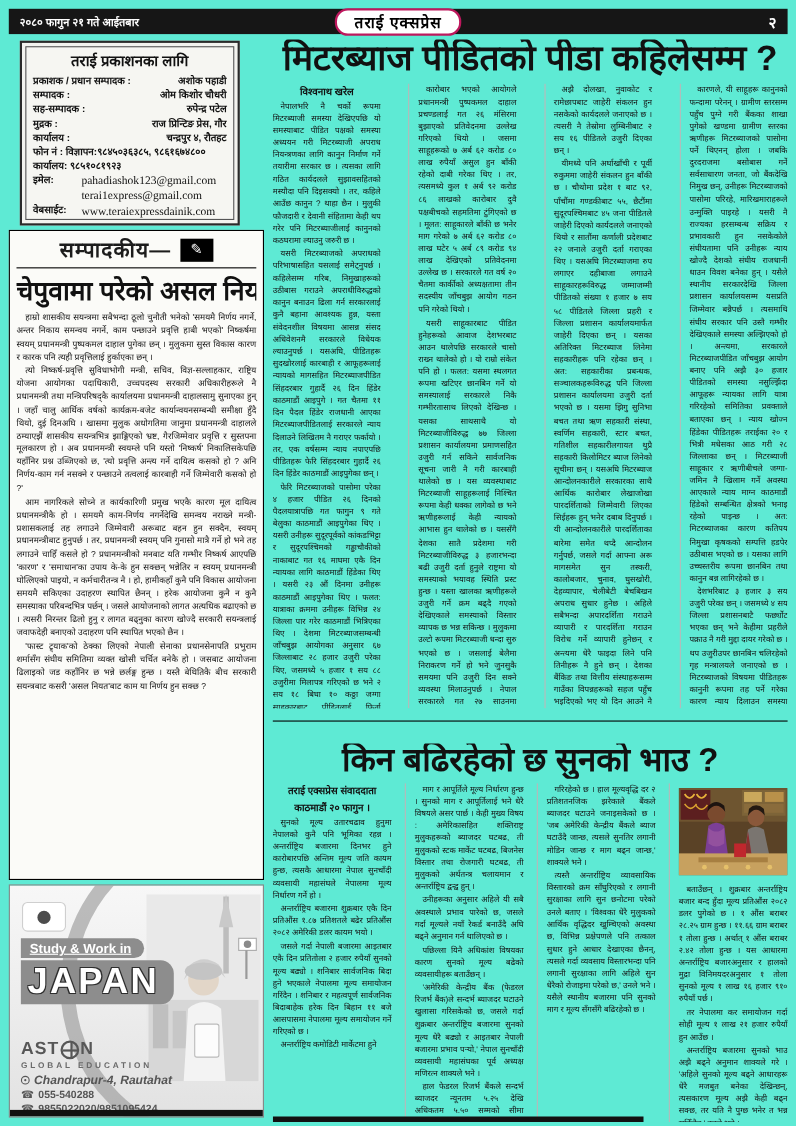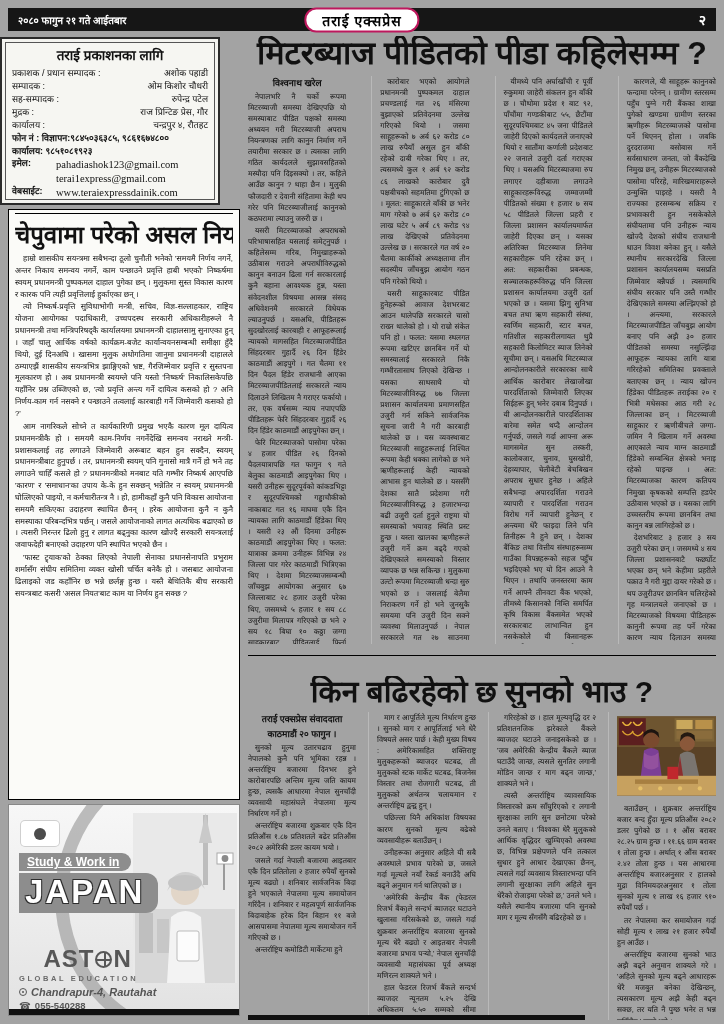--- a/index.html
+++ b/index.html
@@ -1,34 +1,34 @@
 <!DOCTYPE html>
 <html><head>
 <meta charset="utf-8">
 <style>
   * { box-sizing: border-box; margin: 0; padding: 0; }
   html,body { width:724px; height:1024px; overflow:hidden; }
   body { font-family:"Liberation Sans","DejaVu Sans",sans-serif; background:#ffffff; color:#111; }
-  .page { position:relative; width:724px; height:1024px; background:#a3a3a3; }
+  .page { position:relative; width:724px; height:1024px; background:#5eead4; }
 
   
   .hdr { position:absolute; left:8px; top:8px; right:8px; height:23px; background:#161616; color:#fff;
          display:flex; align-items:center; padding:0 10px; }
   .hdr-date { font-size:10px; font-weight:bold; }
   .masthead { position:absolute; left:50%; top:50%; transform:translate(-50%,-50%);
               background:#fff; color:#000; border:2px solid #be185d; border-radius:12px;
               padding:1px 16px; font-size:14px; font-weight:bold; letter-spacing:1px; white-space:nowrap; }
   .hdr-page { margin-left:auto; font-size:14px; font-weight:bold; }
 
   
-  .pub-box { position:absolute; left:0; top:37px; width:220px; height:168px;
+  .pub-box { position:absolute; left:18px; top:37px; width:200px; height:168px;
              border:2px solid #2a2a2a; background:#f3f3ef; padding:3px; }
   .pub-inner { border:1px solid #555; height:100%; padding:3px 6px; background:#f6f6f2; }
   .pub-title { text-align:center; font-size:13.5px; font-weight:bold; margin-bottom:3px; }
-  .pub-row { display:flex; justify-content:space-between; font-size:9px; font-weight:normal; line-height:1.45; }
+  .pub-row { display:flex; justify-content:space-between; font-size:9px; font-weight:bold; line-height:1.45; }
   .pub-line { font-size:9px; font-weight:bold; line-height:1.45; }
   .pub-mail { display:flex; font-size:9px; line-height:1.3; }
   .pub-mail .lbl { font-weight:bold; min-width:44px; }
   .pub-mail .val { font-family:"Liberation Serif","DejaVu Serif",serif; font-size:10.5px; }
 
   .edit-box { position:absolute; left:8px; top:209px; width:232px; height:591px;
               border:1px solid #000; padding:3px 6px; background:#fbfbf8; overflow:hidden; }
   .edit-head { display:flex; align-items:center; justify-content:center; gap:8px; margin:1px 0 3px; }
   .edit-label { font-size:19px; font-weight:bold; color:#1c1c1c; letter-spacing:1px; }
   .pencil-box { width:30px; height:21px; background:#000; color:#fff; display:flex;
@@ -46,21 +46,21 @@
   .jp-flag { position:absolute; left:12px; top:16px; width:38px; height:25px; background:#fff;
              border-radius:4px; box-shadow:0 0 0 1px #cfcfcf; display:flex; align-items:center; justify-content:center; }
   .jp-flag::after { content:""; width:12px; height:12px; border-radius:50%; background:#4c4c4c; }
   .ad-band1 { position:absolute; left:10px; top:48px; background:#8d8d8d; color:#fff; padding:2px 12px 2px 8px;
               border-radius:0 10px 10px 0; font-size:12px; font-weight:bold;text-decoration:underline; }
   .ad-band2 { position:absolute; left:10px; top:68px; background:#8d8d8d; padding:0 14px 2px 6px;
               border-radius:0 12px 12px 0; }
   .ad-band2 span { font-size:33px; font-weight:900; letter-spacing:2px; color:#fff;
                    text-shadow:-1px -1px 0 #2e2e2e,1px -1px 0 #2e2e2e,-1px 1px 0 #2e2e2e,1px 1px 0 #2e2e2e; }
   .aston { position:absolute; left:10px; top:140px; }
-  .aston-word { font-size:24px; font-weight:900; color:#575757; letter-spacing:1px; display:flex; align-items:center;justify-content:center; }
+  .aston-word { font-size:16px; font-weight:900; color:#575757; letter-spacing:1px; display:flex; align-items:center; }
   .globe { display:inline-block; width:17px; height:17px; border:2.5px solid #575757; border-radius:50%;
            position:relative; margin:0 1px; }
   .globe::before { content:""; position:absolute; left:0; right:0; top:50%; border-top:2px solid #575757; }
   .globe::after { content:""; position:absolute; top:0; bottom:0; left:50%; border-left:2px solid #575757; }
   .aston-sub { font-size:7.5px; letter-spacing:2.6px; color:#6a6a6a; font-weight:bold; margin:1px 0 2px; }
   .ad-contact { display:flex; align-items:center; gap:4px; font-size:9.5px; color:#555; font-weight:bold; line-height:1.35; }
   .ad-contact .addr { font-style:italic; font-family:Liberation Sans, sans-serif; font-size:11px; }
   .pin { display:inline-block; width:8px; height:8px; border:1.5px solid #575757; border-radius:50%; position:relative; }
   .pin::after { content:""; position:absolute; left:2px; top:2px; width:2px; height:2px; background:#575757; border-radius:50%; }
   .ad-bar { position:absolute; left:0; right:0; bottom:0; height:6px; background:#111; }
@@ -127,20 +127,24 @@
         <span class="val">terai1express@gmail.com</span>
       </div>
       <div class="pub-mail">
         <span class="lbl">वेबसाईट:</span>
         <span class="val">www.teraiexpressdainik.com</span>
       </div>
     </div>
   </div>
 
   <div class="edit-box">
+    <div class="edit-head">
+      <span class="edit-label">सम्पादकीय—</span>
+      <span class="pencil-box">✎</span>
+    </div>
     <div class="edit-headline">चेपुवामा परेको असल नियत</div>
     <div class="edit-body">
       <p>हाम्रो शासकीय सयन्त्रमा सबैभन्दा ठूलो चुनौती भनेको 'समयमै निर्णय नगर्ने, अन्तर निकाय समन्वय नगर्ने, काम पन्छाउने प्रवृत्ति हाबी भएको' निष्कर्षमा स्वयम् प्रधानमन्त्री पुष्पकमल दाहाल पुगेका छन् । मुलुकमा सुस्त विकास कारण र कारक पनि त्यही प्रवृत्तिलाई हुर्काएका छन् ।</p>
       <p>त्यो निष्कर्ष-प्रवृत्ति सुविधाभोगी मन्त्री, सचिव, विज्ञ-सल्लाहकार, राष्ट्रिय योजना आयोगका पदाधिकारी, उच्चपदस्थ सरकारी अधिकारीहरूले नै प्रधानमन्त्री तथा मन्त्रिपरिषद्कै कार्यालयमा प्रधानमन्त्री दाहालसामु सुनाएका हुन् । जहाँ चालु आर्थिक वर्षको कार्यक्रम-बजेट कार्यान्वयनसम्बन्धी समीक्षा हुँदै थियो, दुई दिनअघि । खासमा मुलुक अधोगतिमा जानुमा प्रधानमन्त्री दाहालले ठम्याएझैं शासकीय सयन्त्रभित्र झाङ्गिएको भ्रष्ट, गैरजिम्मेवार प्रवृत्ति र सुस्तपना मूलकारण हो । अब प्रधानमन्त्री स्वयम्ले पनि यस्तो 'निष्कर्ष' निकालिसकेपछि यहाँनिर प्रश्न उब्जिएको छ, 'त्यो प्रवृत्ति अन्त्य गर्ने दायित्व कसको हो ? अनि निर्णय-काम गर्न नसक्ने र पन्छाउने तत्वलाई कारबाही गर्ने जिम्मेवारी कसको हो ?'</p>
       <p>आम नागरिकले सोच्ने त कार्यकारिणी प्रमुख भएकै कारण मूल दायित्व प्रधानमन्त्रीकै हो । समयमै काम-निर्णय नगर्नेदेखि समन्वय नराख्ने मन्त्री-प्रशासकलाई तह लगाउने जिम्मेवारी अरूबाट बहन हुन सक्दैन, स्वयम् प्रधानमन्त्रीबाट हुनुपर्छ । तर, प्रधानमन्त्री स्वयम् पनि गुनासो मात्रै गर्ने हो भने तह लगाउने चाहिँ कसले हो ? प्रधानमन्त्रीको मनबाट यति गम्भीर निष्कर्ष आएपछि 'कारण' र 'समाधान'का उपाय के-के हुन सक्छन् भन्नेतिर न स्वयम् प्रधानमन्त्री घोत्लिएको पाइयो, न कर्मचारीतन्त्र नै । हो, हामीकहाँ कुनै पनि विकास आयोजना समयमै सकिएका उदाहरण स्थापित छैनन् । हरेक आयोजना कुनै न कुनै समस्याका परिबन्दभित्र पर्छन् । जसले आयोजनाको लागत अत्यधिक बढाएको छ । त्यसरी निरन्तर ढिलो हुनु र लागत बढ्नुका कारण खोज्दै सरकारी सयन्त्रलाई जवाफदेही बनाएको उदाहरण पनि स्थापित भएको छैन ।</p>
       <p>'फास्ट ट्र्याक'को ठेक्का लिएको नेपाली सेनाका प्रधानसेनापति प्रभुराम शर्मासँग संघीय समितिमा व्यक्त खोसी चर्चित बनेकै हो । जसबाट आयोजना ढिलाइको जड कहाँनिर छ भन्ने छर्लङ्ग हुन्छ । यस्तै बेथितिकै बीच सरकारी सयन्त्रबाट कसरी 'असल नियत'बाट काम या निर्णय हुन सक्छ ?</p>
     </div>
   </div>
 
   <div class="ad">
@@ -197,20 +201,21 @@
         <p>नेपालभरि नै चर्को रूपमा मिटरब्याजी समस्या देखिएपछि यो समस्याबाट पीडित पक्षको समस्या अध्ययन गरी मिटरब्याजी अपराध नियन्त्रणका लागि कानुन निर्माण गर्ने तयारीमा सरकार छ । त्यसका लागि गठित कार्यदलले सुझावसहितको मस्यौदा पनि दिइसक्यो । तर, कहिले आउँछ कानुन ? थाहा छैन । मुलुकी फौजदारी र देवानी संहितामा केही थप गरेर पनि मिटरब्याजीलाई कानुनको कठघरामा ल्याउनु जरुरी छ ।</p>
         <p>यसरी मिटरब्याजको अपराधको परिभाषासहित यसलाई समेट्नुपर्छ । कहिलेसम्म गरिब, निमुखाहरूको उठीबास गराउने अपराधीविरुद्धको कानुन बनाउन ढिला गर्न सरकारलाई कुनै बहाना आवश्यक हुन्न, यस्ता संवेदनशील विषयमा आसन्न संसद अधिवेशनमै सरकारले विधेयक ल्याउनुपर्छ । यसअघि, पीडितहरू सुदखोरलाई कारबाही र आफूहरूलाई न्यायको मागसहित मिटरब्याजपीडित सिंहदरबार गुहार्दै २६ दिन हिंडेर काठमाडौं आइपुगे । गत चैतमा ११ दिन पैदल हिंडेर राजधानी आएका मिटरब्याजपीडितलाई सरकारले न्याय दिलाउने लिखितम नै गराएर फर्कायो । तर, एक वर्षसम्म न्याय नपाएपछि पीडितहरू फेरि सिंहदरबार गुहार्दै २६ दिन हिंडेर काठमाडौं आइपुगेका छन् ।</p>
         <p>फेरि मिटरब्याजको पासोमा परेका ४ हजार पीडित २६ दिनको पैदलयात्रापछि गत फागुन ९ गते बेलुका काठमाडौं आइपुगेका थिए । यसरी उनीहरू सुदूरपूर्वको कांकडभिट्टा र सुदूरपश्चिमको गड्डाचौकीको नाकाबाट गत १६ माघमा एकै दिन न्यायका लागि काठमाडौं हिंडेका थिए । यसरी २३ औं दिनमा उनीहरू काठमाडौं आइपुगेका थिए । फलत: यात्राका क्रममा उनीहरू विभिन्न २४ जिल्ला पार गरेर काठमाडौं भित्रिएका थिए । देशमा मिटरब्याजसम्बन्धी जाँचबुझ आयोगका अनुसार ६७ जिल्लाबाट २८ हजार उजुरी परेका थिए, जसमध्ये ५ हजार १ सय ८८ उजुरीमा मिलापत्र गरिएको छ भने २ सय १८ बिघा १० कठ्ठा जग्गा साहूकारबाट पीडितलाई फिर्ता गराइएको छ ।</p>
         <p>पीडित र साहूकारबीच कुल ५ अर्ब ५७ करोड १९ लाख रुपैयाँको लिखत</p>
       </div>
       <div class="col">
         <p>कारोबार भएको आयोगले प्रधानमन्त्री पुष्पकमल दाहाल प्रचण्डलाई गत २६ मंसिरमा बुझाएको प्रतिवेदनमा उल्लेख गरिएको थियो । जसमा साहूहरूको ७ अर्ब ६२ करोड ८० लाख रुपैयाँ असुल हुन बाँकी रहेको दाबी गरेका थिए । तर, त्यसमध्ये कुल १ अर्ब ९२ करोड ८६ लाखको कारोबार दुवै पक्षबीचको सहमतिमा टुंगिएको छ । मूलत: साहूकारले बाँकी छ भनेर माग गरेको ७ अर्ब ६२ करोड ८० लाख घटेर ५ अर्ब ८९ करोड ९४ लाख देखिएको प्रतिवेदनमा उल्लेख छ । सरकारले गत वर्ष २० चैतमा कार्कीको अध्यक्षतामा तीन सदस्यीय जाँचबुझ आयोग गठन पनि गरेको थियो ।</p>
         <p>यसरी साहूकारबाट पीडित हुनेहरूको आवाज देशभरबाट आउन थालेपछि सरकारले चासो राख्न थालेको हो । यो राम्रो संकेत पनि हो । फलत: यसमा स्थलगत रूपमा खटिएर छानबिन गर्ने यो समस्यालाई सरकारले निकै गम्भीरतासाथ लिएको देखिन्छ । यसका साथसाथै यो मिटरब्याजीविरुद्ध ७७ जिल्ला प्रशासन कार्यालयमा प्रमाणसहित उजुरी गर्न सकिने सार्वजनिक सूचना जारी नै गरी कारबाही थालेको छ । यस व्यवस्थाबाट मिटरब्याजी साहूहरूलाई निश्चित रूपमा केही धक्का लागेको छ भने ऋणीहरूलाई केही न्यायको आभास हुन थालेको छ । यससँगै देशका सातै प्रदेशमा गरी मिटरब्याजीविरुद्ध ३ हजारभन्दा बढी उजुरी दर्ता हुनुले राष्ट्रमा यो समस्याको भयावह स्थिति प्रस्ट हुन्छ । यस्ता खालका ऋणीहरूले उजुरी गर्ने क्रम बढ्दै गएको देखिएकाले समस्याको विस्तार व्यापक छ भन्न सकिन्छ । मुलुकमा उल्टो रूपमा मिटरब्याजी धन्दा सुरु भएको छ । जसलाई बेलैमा निराकरण गर्ने हो भने जुनसुकै समयमा पनि उजुरी दिन सक्ने व्यवस्था मिलाउनुपर्छ । नेपाल सरकारले गत २७ साउनमा मिटरब्याजबाट पीडितको सम्बन्धमा छानबिन गर्ने कार्यदल गठन गरेको थियो । यस कार्यदलमा गृह मन्त्रालयका दुईसहित नेपाल प्रहरीका तीन र राष्ट्रिय अनुसन्धान विभागका एक प्रतिनिधि गरी ६ उच्च अधिकारीहरू रहेका छन् । यसलाई प्रदेशगत रूपमा अवलोकन गर्ने हो भने सबैभन्दा बढी पीडित मधेस प्रदेशमा ९ सय ८२ ले उजुरी दिएका थिए । यसमा पनि महोत्तरी र बारामा अझै जाहेरी संकलन हुन बाँकी छ । त्यसरी नै दोस्रोमा बागमती प्रदेशबाट ३ सय ५६ उजुरीकर्ता रहेका छन् । यीमध्ये</p>
       </div>
       <div class="col">
+        <p>अझै दोलखा, नुवाकोट र रामेछापबाट जाहेरी संकलन हुन नसकेको कार्यदलले जनाएको छ । त्यसरी नै तेस्रोमा लुम्बिनीबाट २ सय १६ पीडितले उजुरी दिएका छन् ।</p>
         <p>यीमध्ये पनि अर्घाखाँची र पूर्वी रुकुममा जाहेरी संकलन हुन बाँकी छ । चौथोमा प्रदेश १ बाट ९२, पाँचौंमा गण्डकीबाट ५५, छैटौंमा सुदूरपश्चिमबाट ४५ जना पीडितले जाहेरी दिएको कार्यदलले जनाएको थियो र सातौंमा कर्णाली प्रदेशबाट २२ जनाले उजुरी दर्ता गराएका थिए । यसअघि मिटरब्याजमा रुप लगाएर दहीबाजा लगाउने साहूकारहरूविरुद्ध जम्माजम्मी पीडितको संख्या १ हजार ७ सय ५८ पीडितले जिल्ला प्रहरी र जिल्ला प्रशासन कार्यालयमार्फत जाहेरी दिएका छन् । यसका अतिरिक्त मिटरब्याज लिनेमा सहकारीहरू पनि रहेका छन् । अत: सहकारीका प्रबन्धक, सञ्चालकहरूविरुद्ध पनि जिल्ला प्रशासन कार्यालयमा उजुरी दर्ता भएको छ । यसमा झिगु सुनिभा बचत तथा ऋण सहकारी संस्था, स्वर्णिम सहकारी, स्टार बचत, गतिशील सहकारीलगायत थुप्रै सहकारी किलोमिटर ब्याज लिनेको सूचीमा छन् । यसअघि मिटरब्याज आन्दोलनकारीले सरकारका साथै आर्थिक कारोबार लेखाजोखा पारदर्शिताको जिम्मेवारी लिएका सिईहरू हुन् भनेर दबाब दिनुपर्छ । यी आन्दोलनकारीले पारदर्शिताका बारेमा समेत थप्दै आन्दोलन गर्नुपर्छ, जसले गर्दा आफ्ना अरू मागसमेत सुन तस्करी, कालोबजार, चुनाव, घुसखोरी, देहव्यापार, चेलीबेटी बेचबिखन अपराध सुधार हुनेछ । अहिले सबैभन्दा अपारदर्शिता गराउने व्यापारी र पारदर्शिता गराउन विरोध गर्ने व्यापारी हुनेछन् र अन्त्यमा धेरै फाइदा लिने पनि तिनीहरू नै हुने छन् । देशका बैंकिङ तथा वित्तीय संस्थाहरूसम्म गाउँका विपन्नहरूको सहज पहुँच भइदिएको भए यो दिन आउने नै थिएन । तथापि जनस्तरमा काम गर्ने आफ्नै तीनवटा बैंक भएको, तीमध्ये किसानको निम्ति समर्पित कृषि विकास बैंकसमेत भएको सरकारबाट लाभान्वित हुन नसकेकोले यी किसानहरू सहकारीका शरणमा पर्न बाध्य भएका हुन् । यस्ता साहूहरूको ज्यादतीबाट सरकार आज मात्रै जानकार भएको होइन । तर, शक्तिमा आसीनहरूसँगको स्वार्थ सम्बन्धले गर्दा हो या अरू कति</p>
       </div>
       <div class="col">
         <p>कारणले, यी साहूहरू कानुनको फन्दामा परेनन् । ग्रामीण स्तरसम्म पहुँच पुग्ने गरी बैंकका शाखा पुगेको खण्डमा ग्रामीण स्तरका ऋणीहरू मिटरब्याजको पासोमा पर्ने थिएनन् होला । जबकि दुरदराजमा बसोबास गर्ने सर्वसाधारण जनता, जो बैंकदेखि निमुख छन्, उनीहरू मिटरब्याजको पासोमा परिरहे, मारिखमाराहरूले उन्मुक्ति पाइरहे । यसरी नै राज्यका हरसम्बन्ध सक्रिय र प्रभावकारी हुन नसकेकोले संघीयतामा पनि उनीहरू न्याय खोज्दै देशको संघीय राजधानी धाउन विवश बनेका हुन् । यसैले स्थानीय सरकारदेखि जिल्ला प्रशासन कार्यालयसम्म यसप्रति जिम्मेवार बन्नैपर्छ । त्यसमाथि संघीय सरकार पनि उस्तै गम्भीर देखिएकाले समस्या अल्झिएको हो । अन्त्यमा, सरकारले मिटरब्याजपीडित जाँचबुझ आयोग बनाए पनि अझै ३० हजार पीडितको समस्या नसुल्झिँदा आफूहरू न्यायका लागि यात्रा गरिरहेको समितिका प्रवक्ताले बताएका छन् । न्याय खोज्न हिंडेका पीडितहरू तराईका २० र भित्री मधेसका आठ गरी २८ जिल्लाका छन् । मिटरब्याजी साहूकार र ऋणीबीचले जग्गा-जमिन नै खिलाम गर्ने अवस्था आएकाले न्याय माग्न काठमाडौं हिंडेको सम्बन्धित क्षेत्रको भनाइ रहेको पाइन्छ । अत: मिटरब्याजका कारण कतिपय निमुखा कृषकको सम्पत्ति हडपेर उठीबास भएको छ । यसका लागि उच्चस्तरीय रूपमा छानबिन तथा कानुन बन्न लागिरहेको छ ।</p>
         <p>देशभरिबाट ३ हजार ३ सय उजुरी परेका छन् । जसमध्ये ४ सय जिल्ला प्रशासनबाटै फर्छ्योट भएका छन् भने केहीमा प्रहरीले पक्राउ नै गरी मुद्दा दायर गरेको छ । थप उजुरीउपर छानबिन चलिरहेको गृह मन्त्रालयले जनाएको छ । मिटरब्याजको विषयमा पीडितहरू कानुनी रूपमा तह पर्ने गरेका कारण न्याय दिलाउन समस्या भएको गृहका एक अधिकारीले बताए । यसमा सरकारले उजुरीपिछे कस्तो कारबाही अघि बढाउने हो, हेर्न बाँकी छ । यो समस्या समाधान नभए आर्थिक समस्याका अतिरिक्त आत्महत्या, बसाईंसराइ, सामाजिक अशान्तिजस्ता विभिन्न खाले थप समस्यासमेत सिर्जना हुन सक्छन् ।</p>
       </div>
     </div>
   </div>
 
   <div class="art2">
@@ -219,22 +224,22 @@
       <div class="col">
         <div class="byline">तराई एक्सप्रेस संवाददाता</div>
         <div class="byline">काठमाडौं २० फागुन ।</div>
         <p>सुनको मूल्य उतारचढाव हुनुमा नेपालको कुनै पनि भूमिका रहन्न । अन्तर्राष्ट्रिय बजारमा दिनभर हुने कारोबारपछि अन्तिम मूल्य जति कायम हुन्छ, त्यसकै आधारमा नेपाल सुनचाँदी व्यवसायी महासंघले नेपालमा मूल्य निर्धारण गर्ने हो ।</p>
         <p>अन्तर्राष्ट्रिय बजारमा शुक्रबार एकै दिन प्रतिऔंस १.८७ प्रतिशतले बढेर प्रतिऔंस २०८२ अमेरिकी डलर कायम भयो ।</p>
         <p>जसले गर्दा नेपाली बजारमा आइतबार एकै दिन प्रतितोला २ हजार रुपैयाँ सुनको मूल्य बढ्यो । शनिबार सार्वजनिक बिदा हुने भएकाले नेपालमा मूल्य समायोजन गरिंदैन । शनिबार र महत्वपूर्ण सार्वजनिक बिदाबाहेक हरेक दिन बिहान ११ बजे आसपासमा नेपालमा मूल्य समायोजन गर्ने गरिएको छ ।</p>
         <p>अन्तर्राष्ट्रिय कमोडिटी मार्केटमा हुने</p>
       </div>
       <div class="col">
         <p>माग र आपूर्तिले मूल्य निर्धारण हुन्छ । सुनको माग र आपूर्तिलाई भने धेरै विषयले असर पार्छ । केही मुख्य विषय : अमेरिकासहित शक्तिराष्ट्र मुलुकहरूको ब्याजदर घटबढ, ती मुलुकको स्टक मार्केट घटबढ, बिजनेस विस्तार तथा रोजगारी घटबढ, ती मुलुकको अर्थतन्त्र चलायमान र अन्तर्राष्ट्रिय द्वन्द्व हुन् ।</p>
+        <p>उनीहरूका अनुसार अहिले यी सबै अवस्थाले प्रभाव पारेको छ, जसले गर्दा मूल्यले नयाँ रेकर्ड बनाउँदै अघि बढ्ने अनुमान गर्न थालिएको छ ।</p>
         <p>पछिल्ला यिनै अधिकांश विषयका कारण सुनको मूल्य बढेको व्यवसायीहरू बताउँछन् ।</p>
-        <p>उनीहरूका अनुसार अहिले यी सबै अवस्थाले प्रभाव पारेको छ, जसले गर्दा मूल्यले नयाँ रेकर्ड बनाउँदै अघि बढ्ने अनुमान गर्न थालिएको छ ।</p>
         <p>'अमेरिकी केन्द्रीय बैंक (फेडरल रिजर्भ बैंक)ले सन्दर्भ ब्याजदर घटाउने खुलासा गरिसकेको छ, जसले गर्दा शुक्रबार अन्तर्राष्ट्रिय बजारमा सुनको मूल्य धेरै बढ्यो र आइतबार नेपाली बजारमा प्रभाव पर्‍यो,' नेपाल सुनचाँदी व्यवसायी महासंघका पूर्व अध्यक्ष मणिरत्न शाक्यले भने ।</p>
         <p>हाल फेडरल रिजर्भ बैंकले सन्दर्भ ब्याजदर न्यूनतम ५.२५ देखि अधिकतम ५.५० सम्मको सीमा तोकेको छ । जुन दर २३ वर्षयताकै उच्च हो । उपभोक्ता मूल्यवृद्धि २ प्रतिशतमा झार्ने रणनीतिअनुसार बैंकले बढाएको ब्याजले अर्थपूर्ण रूपमा काम</p>
       </div>
       <div class="col">
         <p>गरिरहेको छ । हाल मूल्यवृद्धि दर २ प्रतिशतनजिक झरेकाले बैंकले ब्याजदर घटाउने जनाइसकेको छ । 'जब अमेरिकी केन्द्रीय बैंकले ब्याज घटाउँदै जान्छ, त्यसले सुनतिर लगानी मोडिन जान्छ र माग बढ्न जान्छ,' शाक्यले भने ।</p>
         <p>त्यस्तै अन्तर्राष्ट्रिय व्यावसायिक विस्तारको क्रम साँघुरिएको र लगानी सुरक्षाका लागि सुन छनोटमा परेको उनले बताए । 'विश्वका धेरै मुलुकको आर्थिक वृद्धिदर खुम्चिएको अवस्था छ, विभिन्न प्रक्षेपणले पनि तत्काल सुधार हुने आधार देखाएका छैनन्, त्यसले गर्दा व्यवसाय विस्तारभन्दा पनि लगानी सुरक्षाका लागि अहिले सुन धेरैको रोजाइमा परेको छ,' उनले भने । यसैले स्थानीय बजारमा पनि सुनको माग र मूल्य सँगसँगै बढिरहेको छ ।</p>
       </div>
       <div class="col">
         <svg class="photo" viewBox="0 0 110 88">
           <rect x="0" y="0" width="110" height="88" fill="#5a4226"></rect>

